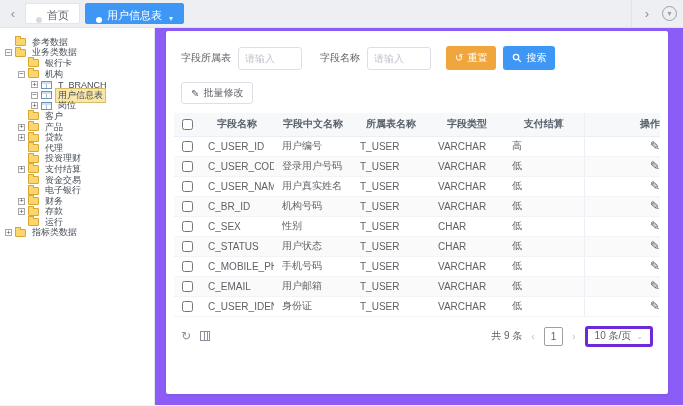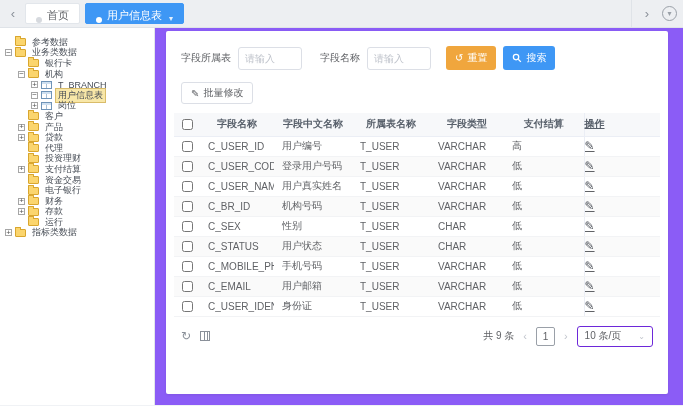--- a/index.html
+++ b/index.html
@@ -70,38 +70,38 @@
 
   
   table { width:100%; border-collapse:collapse; table-layout:fixed; font-size:10px; color:#606266; }
   thead th { background:#f7f8fa; height:23px; font-weight:bold; text-align:center;
     color:#58606b; border-bottom:1px solid #ebeef5; }
   tbody td { height:20px; padding:0 8px; border-bottom:1px solid #f2f3f5;
     overflow:hidden; white-space:nowrap; }
   tbody tr:nth-child(even) { background:#fafafa; }
   .col-check { text-align:center; padding:0; }
   .col-check input { width:11px; height:11px; margin:0; vertical-align:middle; cursor:pointer; }
-  .col-op { border-left:1px solid #ebeef5; text-align:left; padding:0;text-decoration:underline; }
+  .col-op { border-left:1px solid #ebeef5; text-align:right; padding:0; }
   th.col-op { border-left:1px solid #ebeef5; }
   .pencil { font-size:12px; color:#4a4f57; cursor:pointer; }
 
   
   .foot { display:flex; align-items:center; padding:9px 7px; font-size:10px; color:#606266; }
   .refresh-g { font-size:12px; color:#8a9099; cursor:pointer; line-height:1; }
   .cols-icon { width:10px; height:10px; border:1px solid #8a9099; display:inline-block;
     margin-left:9px; position:relative; cursor:pointer; }
   .cols-icon::before { content:''; position:absolute; left:3px; top:0; bottom:0; width:1px; background:#8a9099; }
   .cols-icon::after  { content:''; position:absolute; left:6px; top:0; bottom:0; width:1px; background:#8a9099; }
   .foot-right { margin-left:auto; display:flex; align-items:center; gap:9px; }
   .pg-arrow { color:#c0c4cc; font-size:11px; cursor:pointer; }
   .pg-num { width:19px; height:19px; border:1px solid #9aa0a8; border-radius:2px;
     display:flex; align-items:center; justify-content:center; background:#fff;
     font-size:10px; cursor:pointer; }
-  .pg-size { height:21px; border:1px solid #6d28d9; border-radius:3px; background:#fff;
-    display:flex; align-items:center; gap:17px; padding:0 7px; cursor:pointer;text-align:right; }
+  .pg-size { height:21px; border:3px solid #6d28d9; border-radius:3px; background:#fff;
+    display:flex; align-items:center; gap:5px; padding:0 7px; cursor:pointer;text-align:right; }
   .pg-size .caret { font-size:8px; color:#c0c4cc; }
 </style>
 </head>
 <body>
 
 <div class="tabbar">
   <span class="nav-arrow">‹</span>
   <div class="tab">
     <span class="dot"></span>
     <span>首页</span>

